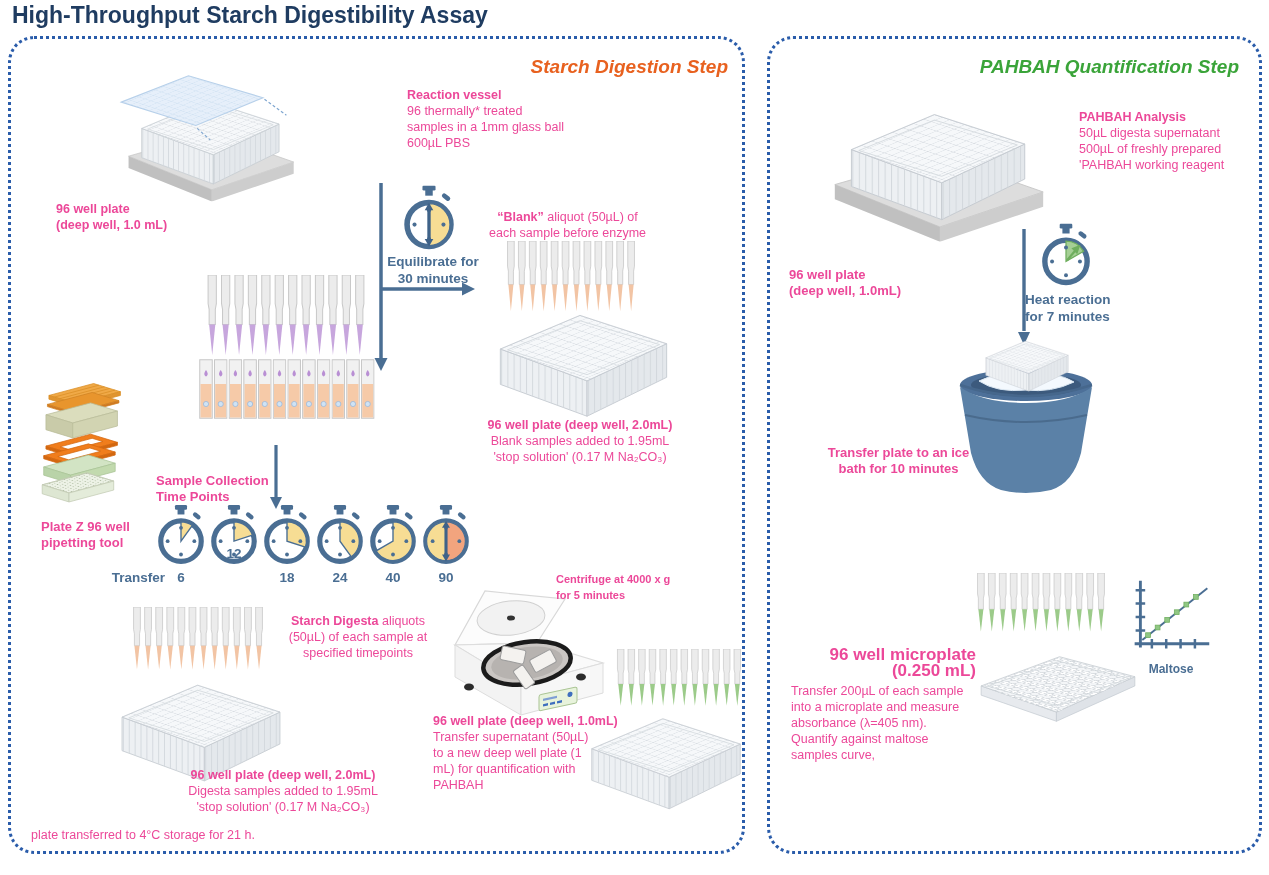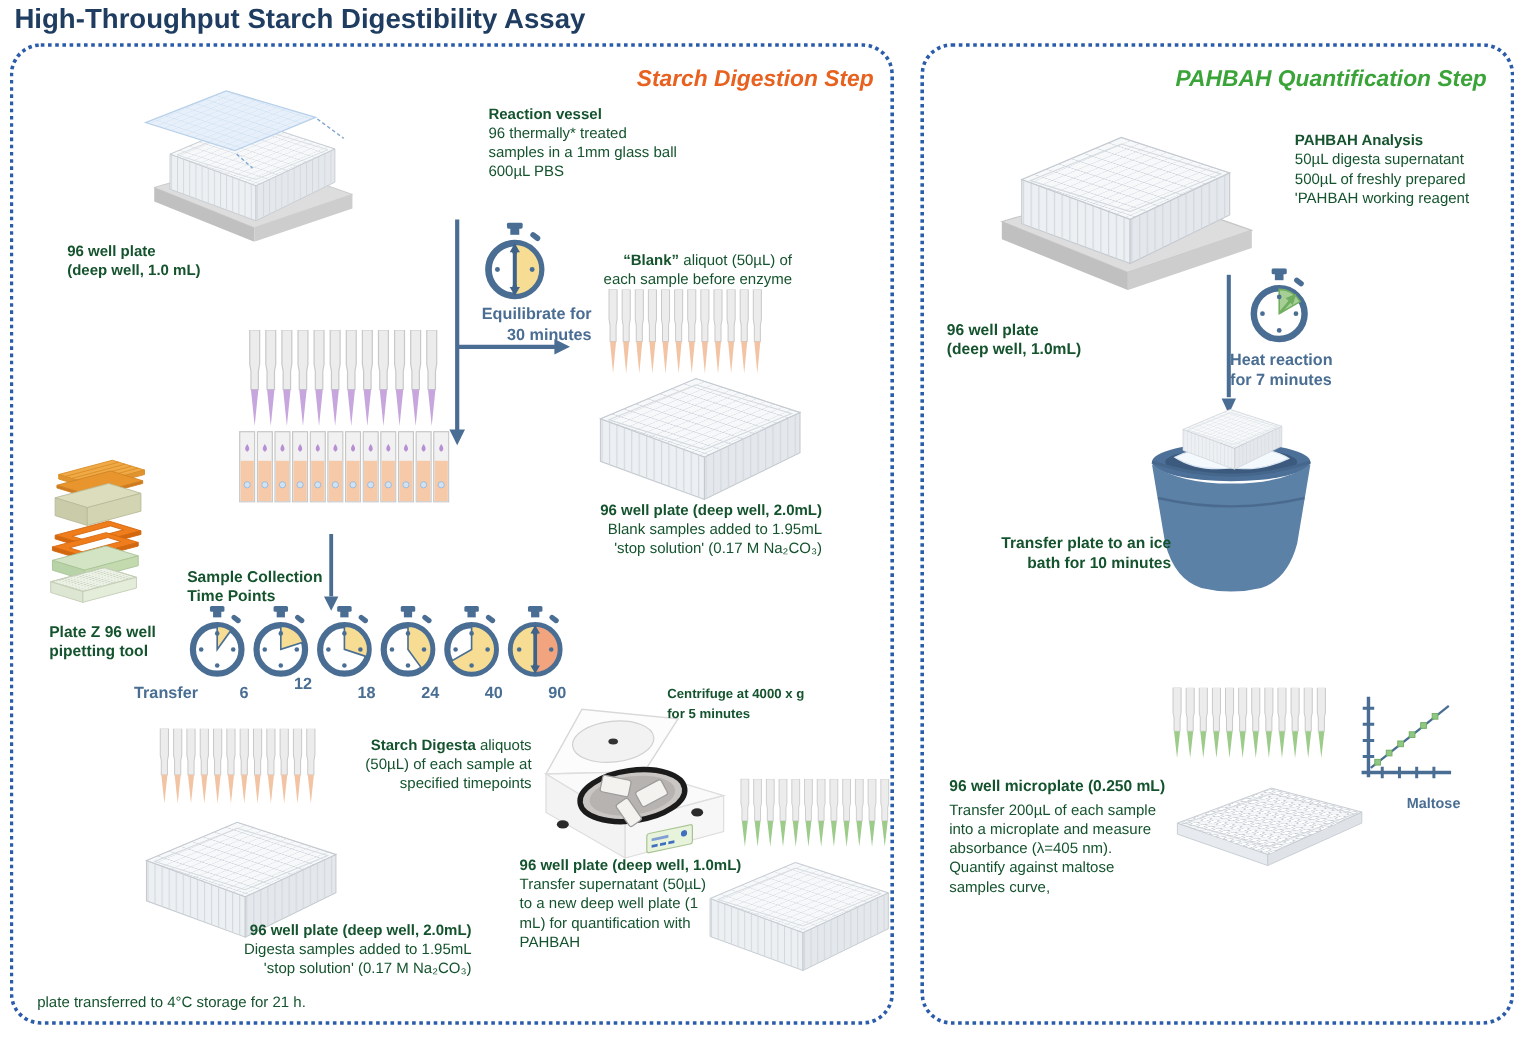--- a/index.html
+++ b/index.html
@@ -1,23 +1,23 @@
 <!DOCTYPE html>
 <html><head>
 <meta charset="utf-8">
 <style>
   html,body{margin:0;padding:0;}
   body{width:1269px;height:875px;background:#fff;font-family:"Liberation Sans",sans-serif;color:#1a1a1a;position:relative;overflow:hidden;}
   .abs{position:absolute;}
   .panel{position:absolute;top:36px;height:818px;border:3px dotted #2a5caa;border-radius:26px;box-sizing:border-box;}
   #left-panel{left:8px;width:737px;}
   #right-panel{left:767px;width:495px;}
-  .t{position:absolute;font-size:12.5px;line-height:16px;color:#14532d;}
+  .t{position:absolute;font-size:12.5px;line-height:16px;color:#ec4899;}
   .b{font-weight:bold;}
-  .c{text-align:right;}
+  .c{text-align:center;}
   .blue{color:#4a6e93;font-weight:bold;font-size:13.5px;line-height:17px;}
   .step-title{position:absolute;font-size:19px;font-weight:bold;font-style:italic;}
   #page-title{position:absolute;left:12px;top:2px;font-size:23px;font-weight:bold;color:#1f3c61;}
   svg{display:block;overflow:visible;}
 </style>
 </head>
 <body>
 
 <svg width="0" height="0" style="position:absolute" aria-hidden="true">
   <defs>
@@ -273,21 +273,21 @@
   <svg class="abs" style="left:409px;top:466px;width:52px;height:62px;" viewBox="0 0 60 72">
     <use href="#swbase"></use>
     <path d="M30,42 L30,19.5 A22.5,22.5 0 0 1 30,64.5 Z" fill="#f2a47e" stroke="#4a6e93" stroke-width="1.4"></path>
     <path d="M30,42 L30,64.5 A22.5,22.5 0 0 1 30,19.5 Z" fill="#f7dd94" stroke="#4a6e93" stroke-width="1.4"></path>
     <use href="#swdots"></use>
       <use href="#swarrow"></use>
   </svg>
 
   <div class="t blue" style="left:96px;top:530px;width:58px;text-align:right;">Transfer</div>
   <div class="t blue c" style="left:144px;top:530px;width:52px;">6</div>
-  <div class="t blue c" style="left:197px;top:506px;width:52px;margin-top:16px;">12</div>
+  <div class="t blue c" style="left:197px;top:506px;width:52px;">12</div>
   <div class="t blue c" style="left:250px;top:530px;width:52px;">18</div>
   <div class="t blue c" style="left:303px;top:530px;width:52px;">24</div>
   <div class="t blue c" style="left:356px;top:530px;width:52px;">40</div>
   <div class="t blue c" style="left:409px;top:530px;width:52px;">90</div>
 
   <svg class="abs" style="left:120px;top:568px;width:134px;height:64px;color:#f2c4a4;" viewBox="0 0 157 86" preserveAspectRatio="none">
       <use href="#tiprow"></use>
     </svg>
   <div class="t c" style="left:262px;top:574px;width:170px;">
     <div><span class="b">Starch Digesta</span><span> aliquots</span></div>
@@ -425,21 +425,21 @@
       <rect x="59.5" y="30.5" width="5" height="5"></rect>
         <rect x="69.5" y="22.5" width="5" height="5"></rect>
     </g>
   </svg>
   <div class="t blue c" style="left:355px;top:622px;width:92px;font-size:12px;">Maltose</div>
   <svg class="abs" style="left:205px;top:596px;width:166px;height:108px;" viewBox="0 0 216 104">
       <use href="#microplate-sym"></use>
     </svg>
 
   <div class="t" style="left:21px;top:608px;width:185px;">
-    <div class="b" style="font-size:13px;">96 well microplate (0.250 mL)</div>
+    <div class="b" style="font-size:17px;text-align:right;">96 well microplate (0.250 mL)</div>
     <div style="height:4px;"></div>
     <div>Transfer 200µL of each sample</div>
     <div>into a microplate and measure</div>
     <div>absorbance (λ=405 nm).</div>
     <div>Quantify against maltose</div>
     <div>samples curve,</div>
   </div>
 </div>
 
 </body></html>

